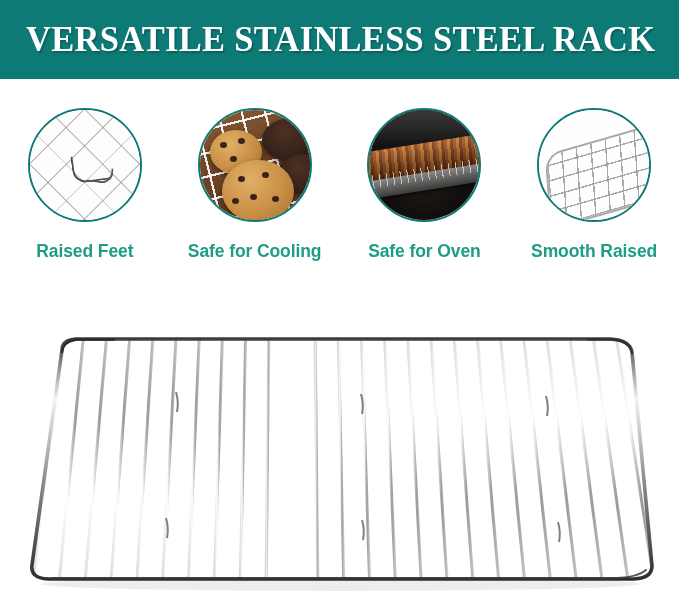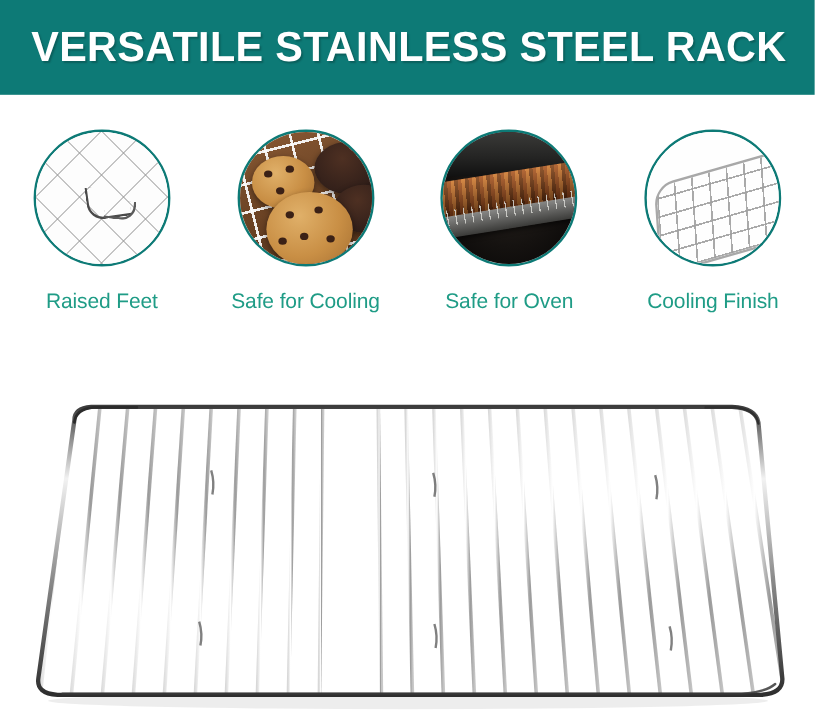--- a/index.html
+++ b/index.html
@@ -14,20 +14,21 @@
   }
 
   
   .header-banner {
     width: 679px;
     height: 79px;
     background: #0d7a76;
     display: flex;
     align-items: center;
     padding-left: 26px;
+    font-family: Liberation Serif, serif;
   }
   .header-title {
     color: #ffffff;
     font-size: 35px;
     font-weight: bold;
     letter-spacing: 0.3px;
     line-height: 1;
     white-space: nowrap;
     transform: scaleX(0.985);
     transform-origin: left center;
@@ -54,21 +55,21 @@
     border-radius: 50%;
     border: 2px solid #0d7a76;
     overflow: hidden;
     position: relative;
     background: #ffffff;
   }
   .feature-label {
     margin-top: 19px;
     color: #1f9c86;
     font-size: 17.5px;
-    font-weight: normal;
+    font-weight: bold;
     white-space: nowrap;
     letter-spacing: -0.1px;
   }
 
   
   .thumb-feet {
     position: absolute;
     inset: -25%;
     background-image:
       repeating-linear-gradient(45deg, rgba(150,150,150,0.55) 0 1.2px, transparent 1.2px 26px),
@@ -272,21 +273,21 @@
       <div class="oven-rack-lines"></div>
     </div>
     <div class="feature-label">Safe for Oven</div>
   </div>
 
   <div class="feature-item">
     <div class="feature-circle">
       <div class="thumb-finish"></div>
       <div class="finish-rack"></div>
     </div>
-    <div class="feature-label">Cooling Finish</div>
+    <div class="feature-label">Smooth Raised</div>
   </div>
 
 </div>
 
 <div class="product-area">
   <div class="rack">
     <svg class="rack-svg" viewBox="0 0 645 272" preserveAspectRatio="none">
       <defs>
         <linearGradient id="wireV" x1="0" y1="0" x2="1" y2="0">
           <stop offset="0%" stop-color="#d8d8d8"></stop>

